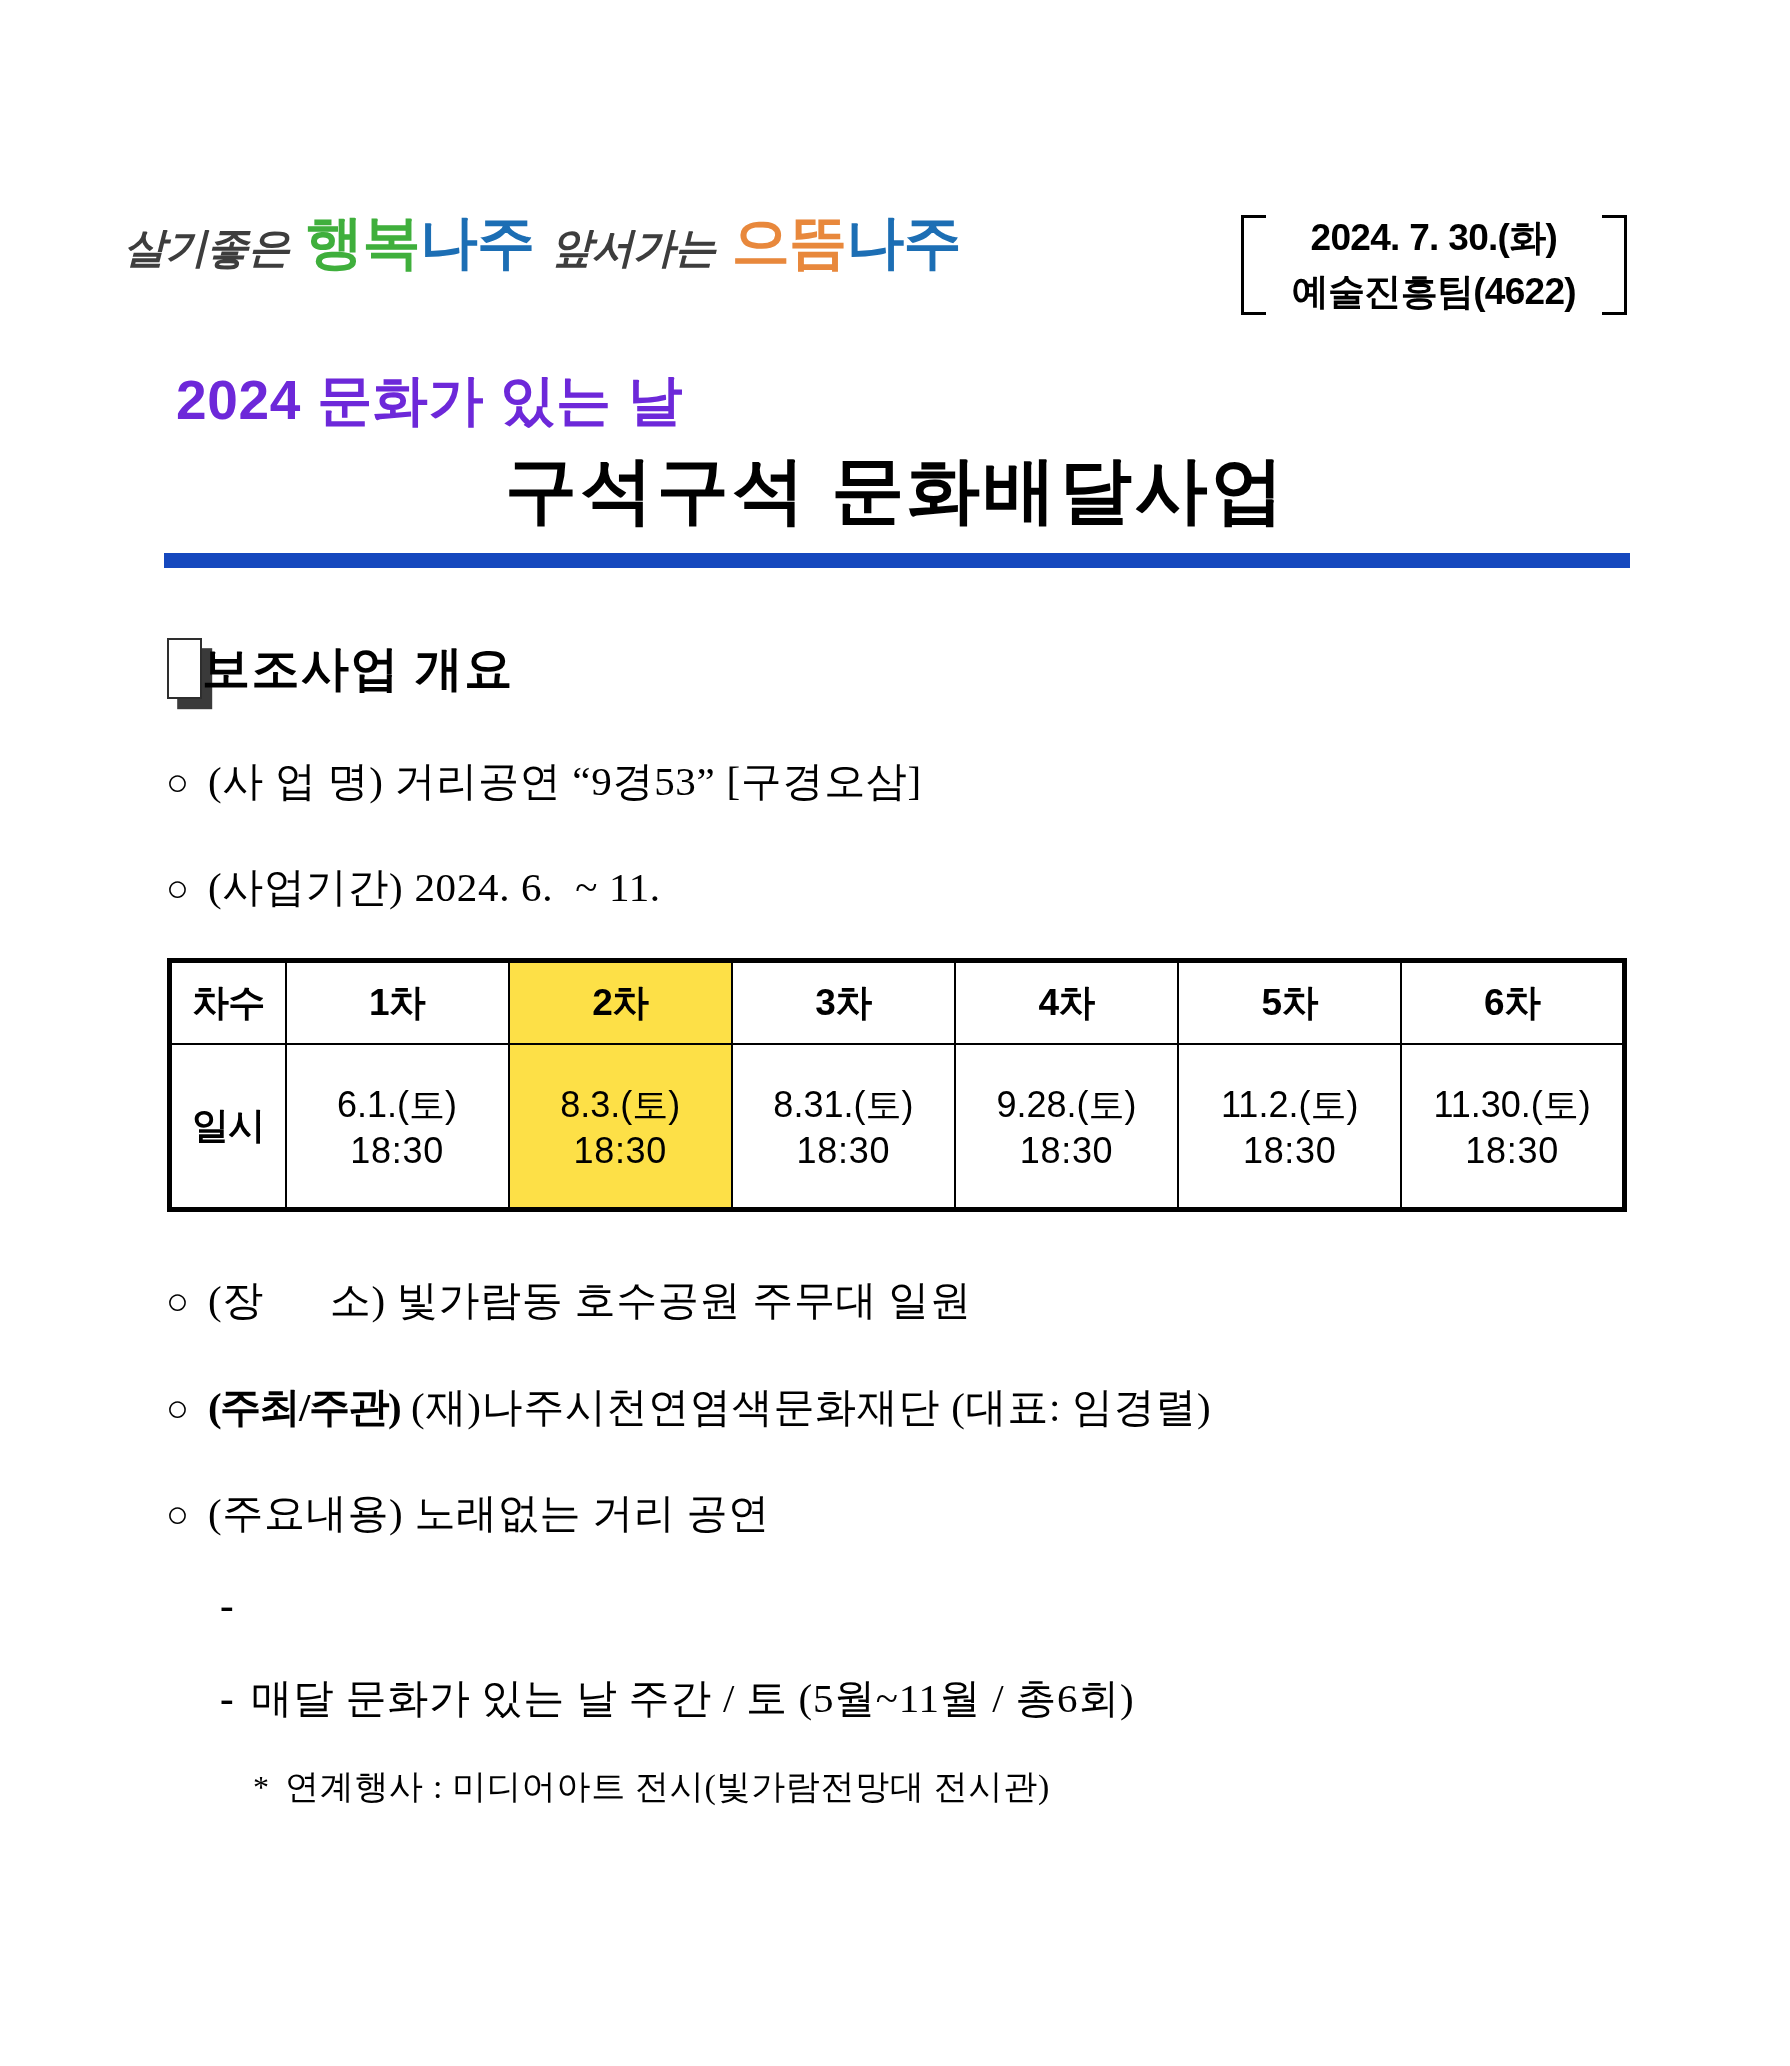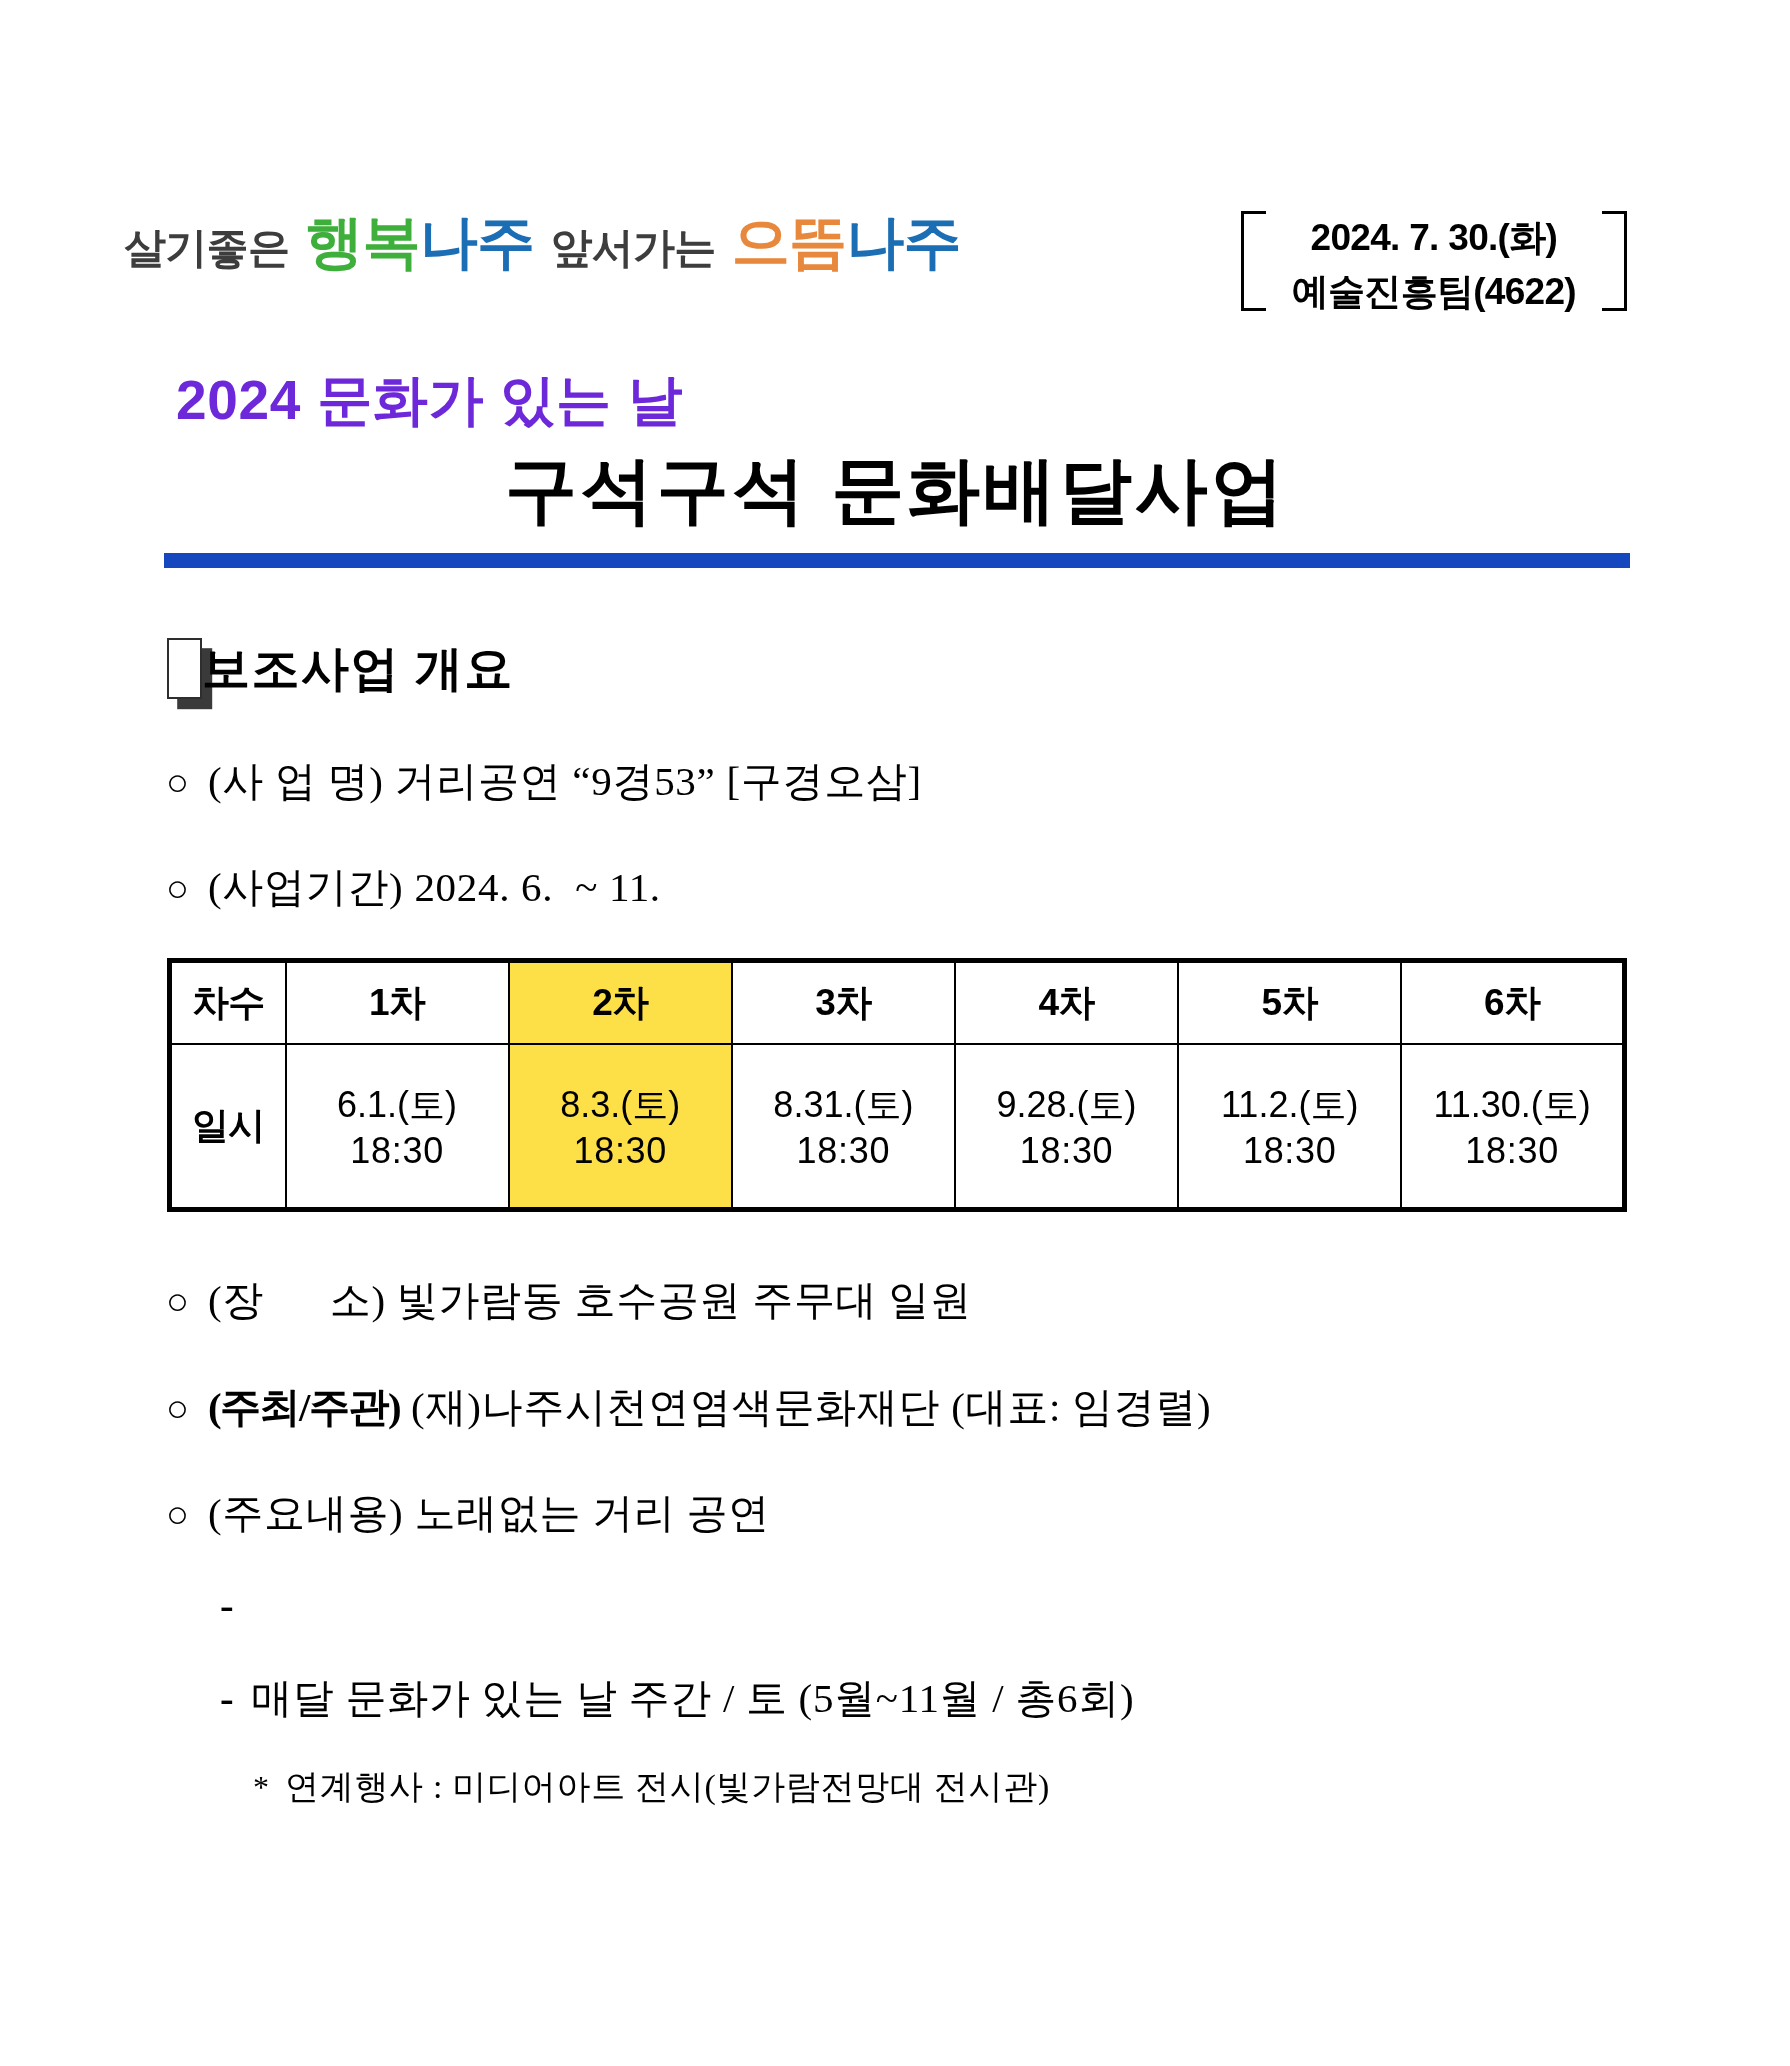--- a/index.html
+++ b/index.html
@@ -16,28 +16,28 @@
 
   
   .topbar {
     display: flex;
     justify-content: space-between;
     align-items: flex-start;
     padding: 0 164px 0 124px;
     margin-top: 204px;
   }
   .logo { white-space: nowrap; font-weight: 800; letter-spacing: -0.7px; }
-  .logo .sm { font-size: 42px; color: #3d3d3d; }
+  .logo .sm { font-size: 42px; color: #3d3d3d; font-style: italic; }
   .logo .lg { font-size: 58px; }
   .logo .green  { color: #3faf3c; }
   .logo .blue   { color: #1c6eb4; }
   .logo .orange { color: #e8883c; }
   .logo .gap { display: inline-block; width: 16px; }
 
-  .datebox { display: flex; align-items: flex-start; gap: 26px; margin-top: 7.3px; }
+  .datebox { display: flex; align-items: center; gap: 26px; margin-top: 7.3px; }
   .bracket { width: 25px; height: 100px; flex: 0 0 auto; }
   .bracket.left  { border-left: 3.6px solid #000; border-top: 3.6px solid #000; border-bottom: 3.6px solid #000; }
   .bracket.right { border-right: 3.6px solid #000; border-top: 3.6px solid #000; border-bottom: 3.6px solid #000; }
   .datebox .lines { text-align: center; font-size: 37px; font-weight: 700; line-height: 1.45; letter-spacing: -0.7px; }
 
   
   .subtitle {
     margin: 45px 0 0 176px;
     font-size: 55px;
     font-weight: 800;

